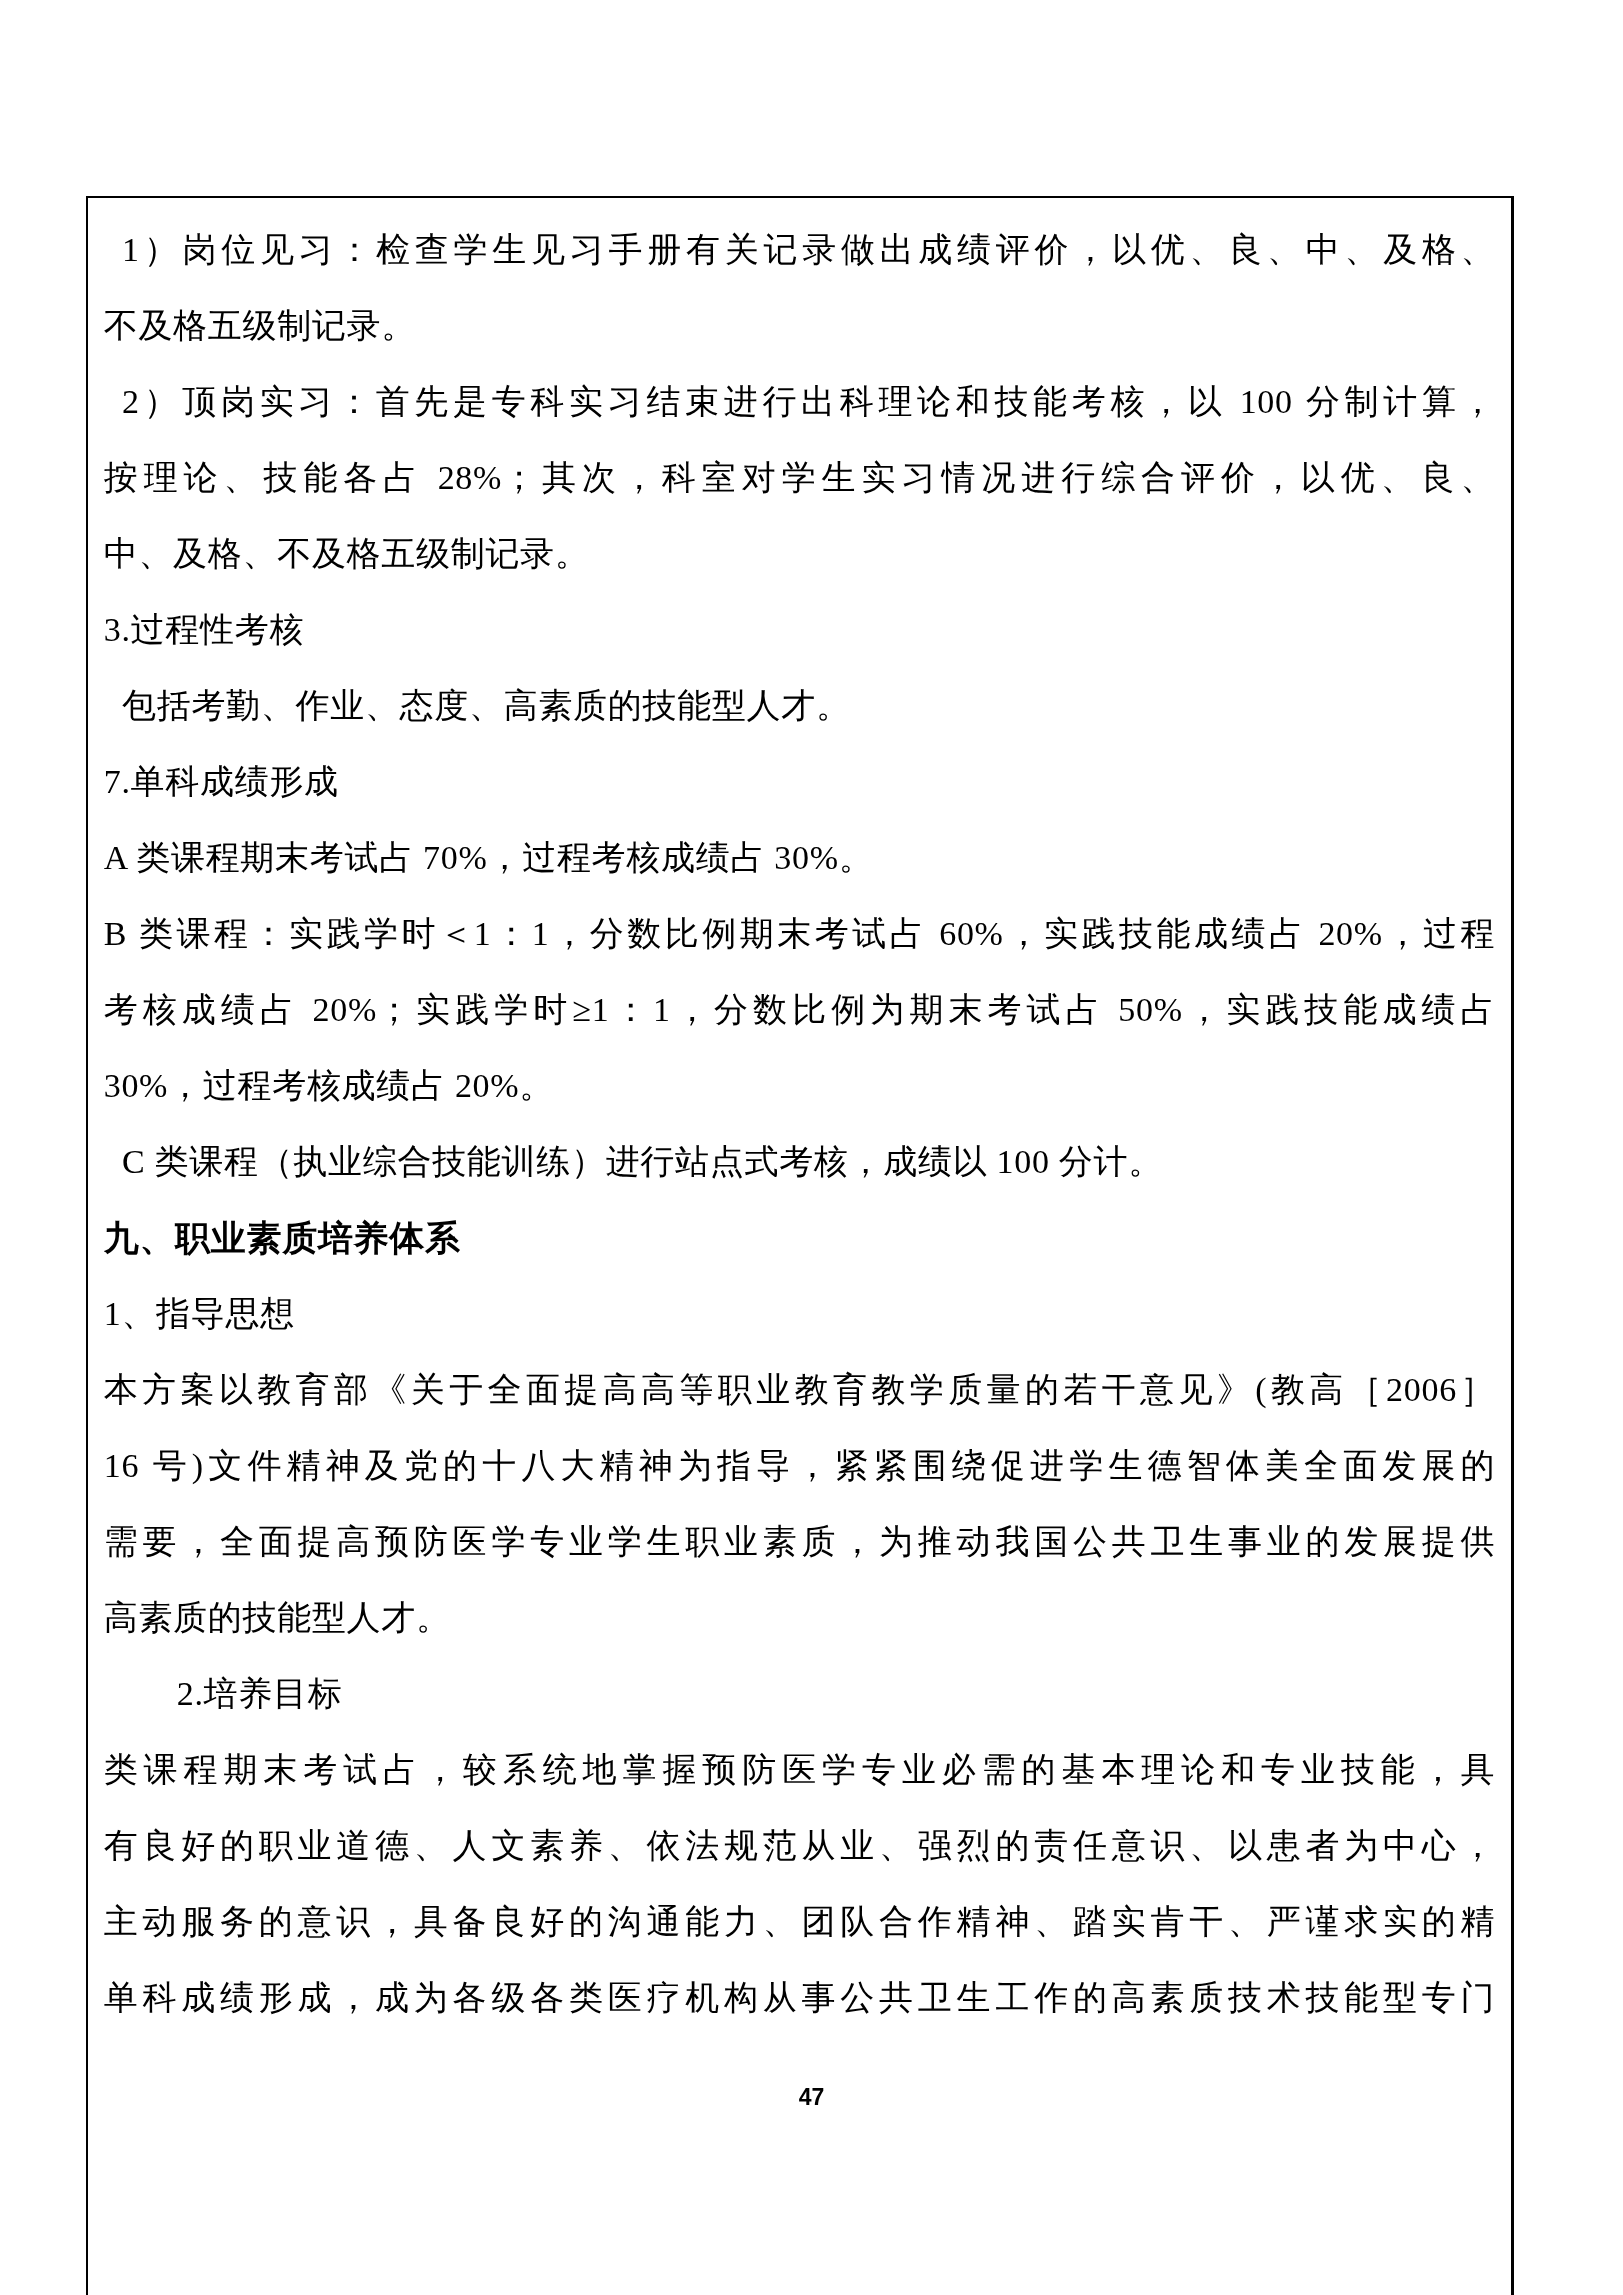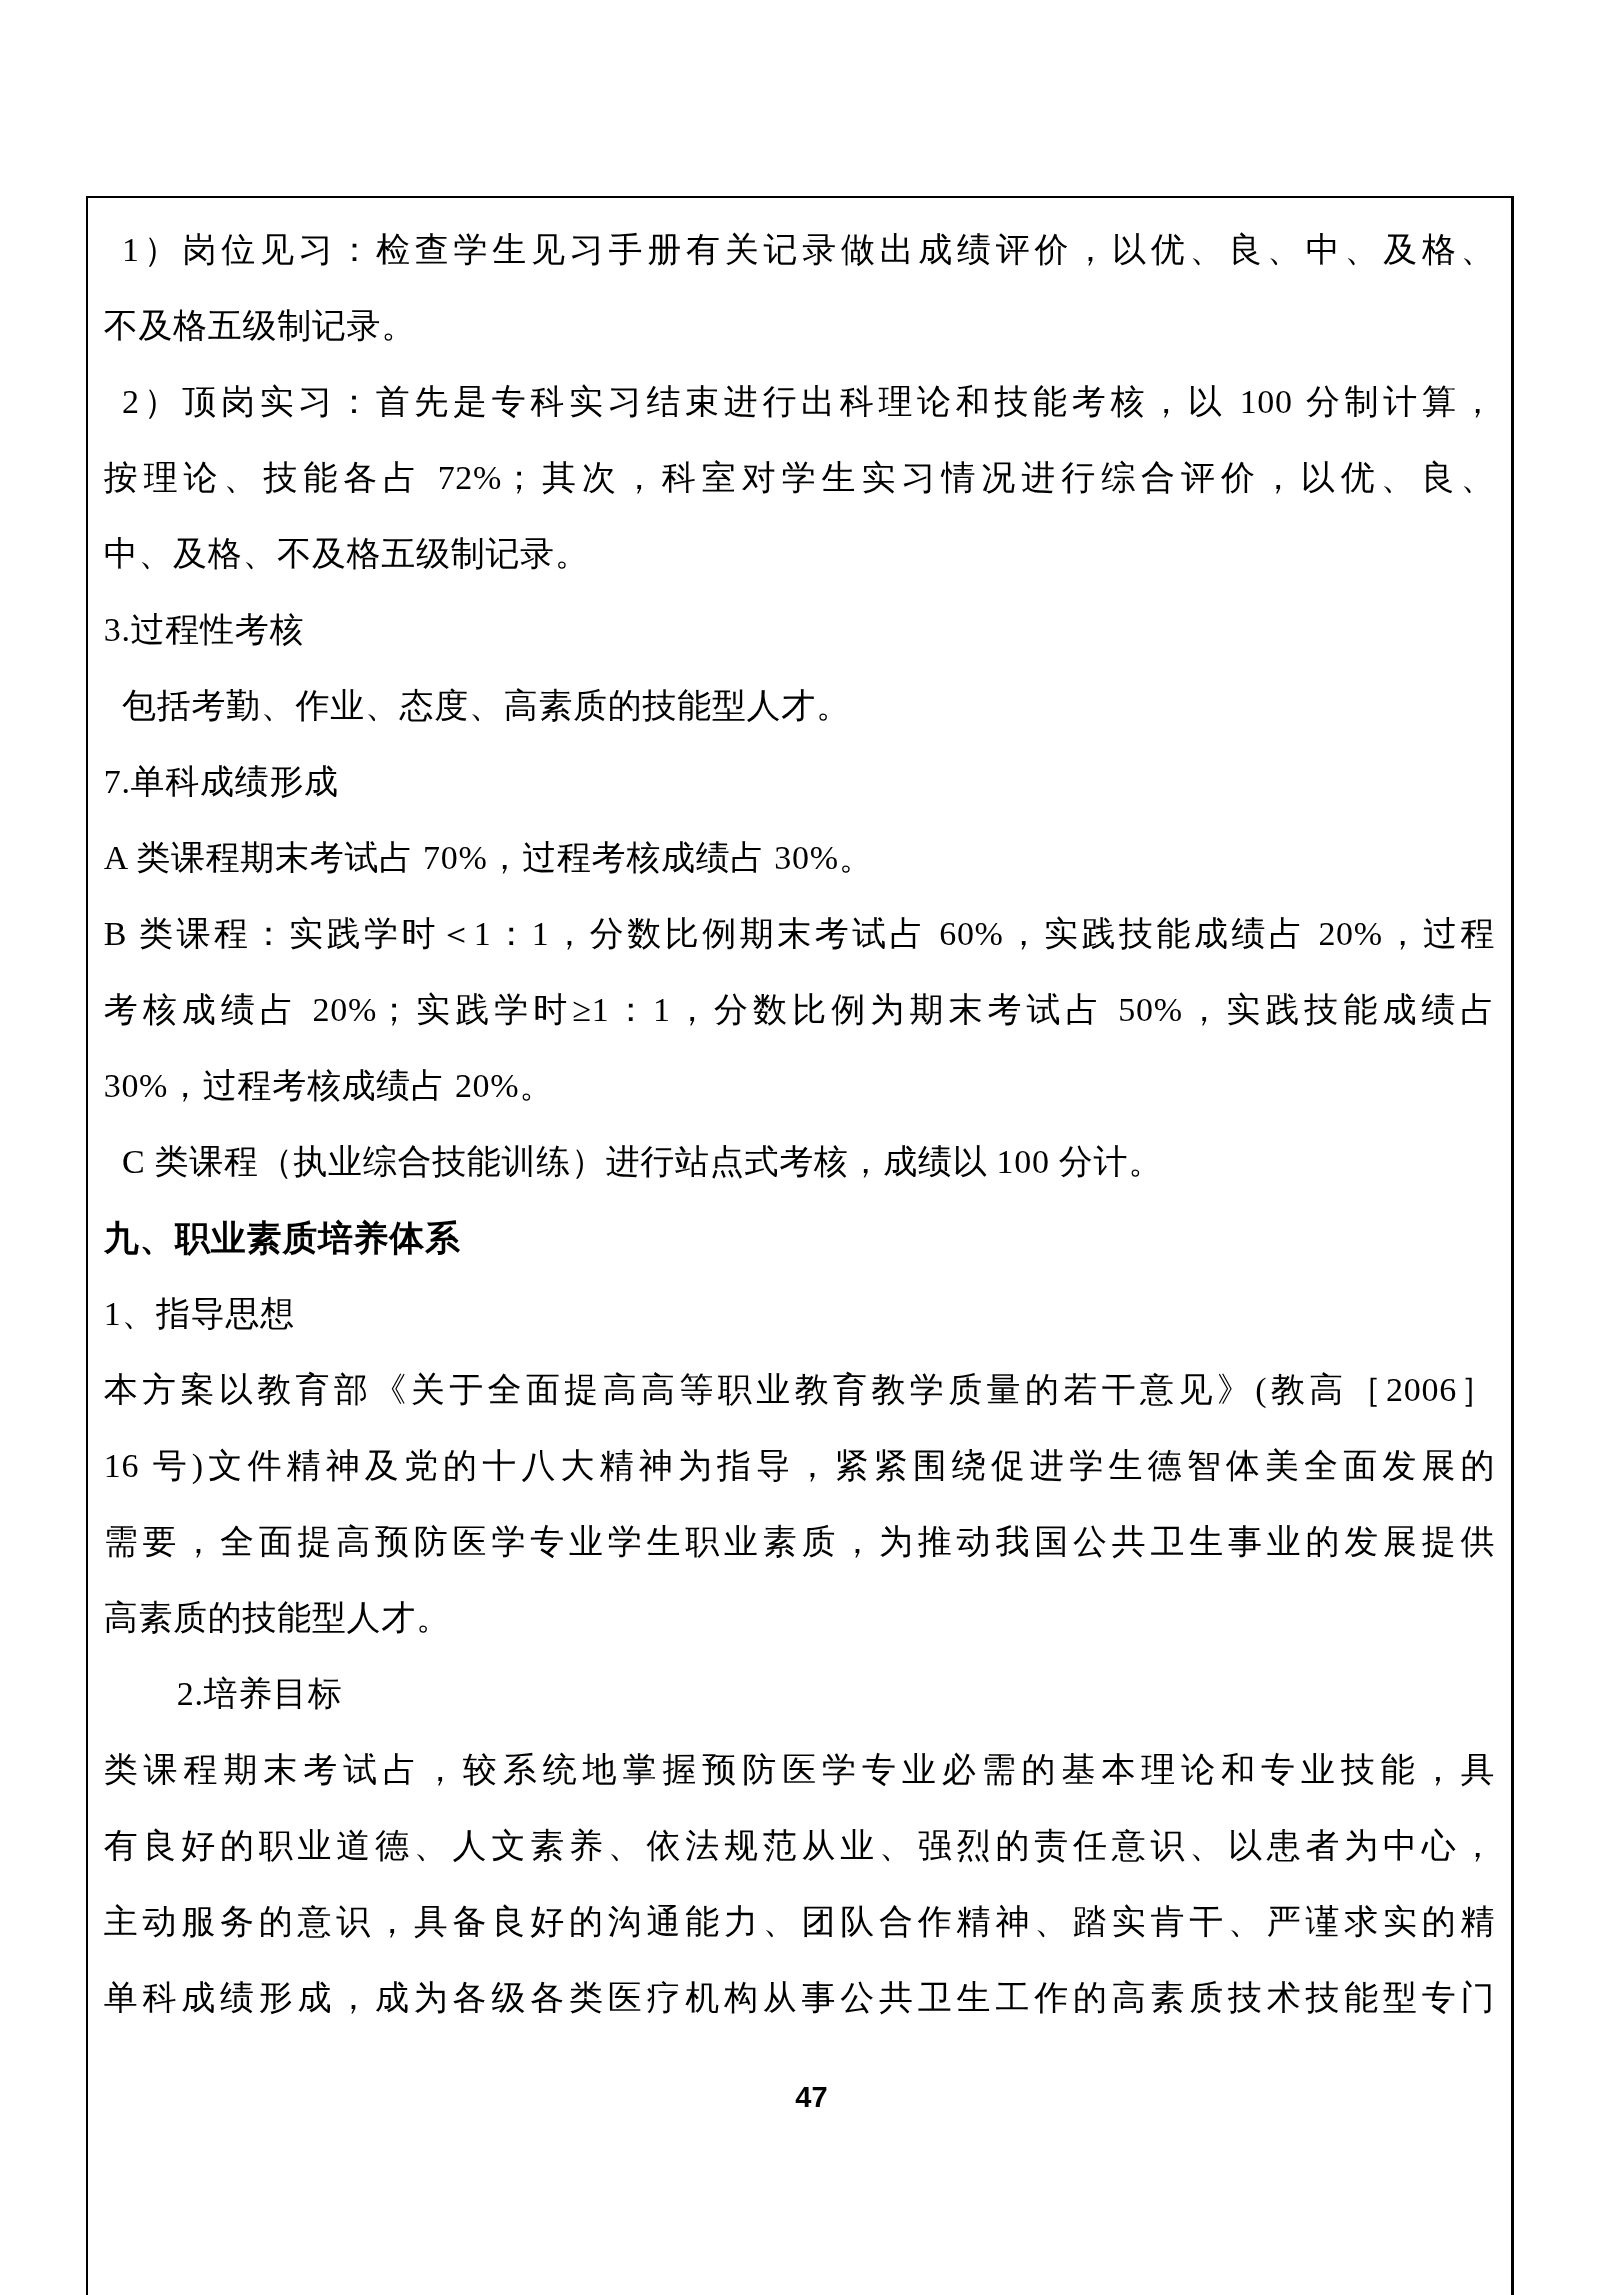--- a/index.html
+++ b/index.html
@@ -51,34 +51,34 @@
     font-size:35px;
   }
   .page-number{
     position:absolute;
     left:0;
     top:2082px;
     width:100%;
     text-align:center;
     font-family:"Liberation Sans","DejaVu Sans",sans-serif;
     font-weight:bold;
-    font-size:29px;
+    font-size:23px;
     line-height:31px;
   }
 </style>
 </head>
 <body>
 
 <div class="page">
 
   <div class="doc-table">
     <div class="line ih j">1）岗位见习：检查学生见习手册有关记录做出成绩评价，以优、良、中、及格、</div>
     <div class="line">不及格五级制记录。</div>
     <div class="line ih j">2）顶岗实习：首先是专科实习结束进行出科理论和技能考核，以 100 分制计算，</div>
-    <div class="line j">按理论、技能各占 72%；其次，科室对学生实习情况进行综合评价，以优、良、</div>
+    <div class="line j">按理论、技能各占 28%；其次，科室对学生实习情况进行综合评价，以优、良、</div>
     <div class="line">中、及格、不及格五级制记录。</div>
     <div class="line">3.过程性考核</div>
     <div class="line ih">包括考勤、作业、态度、高素质的技能型人才。</div>
     <div class="line">7.单科成绩形成</div>
     <div class="line">A 类课程期末考试占 70%，过程考核成绩占 30%。</div>
     <div class="line j">B 类课程：实践学时＜1：1，分数比例期末考试占 60%，实践技能成绩占 20%，过程</div>
     <div class="line j">考核成绩占 20%；实践学时≥1：1，分数比例为期末考试占 50%，实践技能成绩占</div>
     <div class="line">30%，过程考核成绩占 20%。</div>
     <div class="line ih">C 类课程（执业综合技能训练）进行站点式考核，成绩以 100 分计。</div>
     <div class="line h">九、职业素质培养体系</div>

